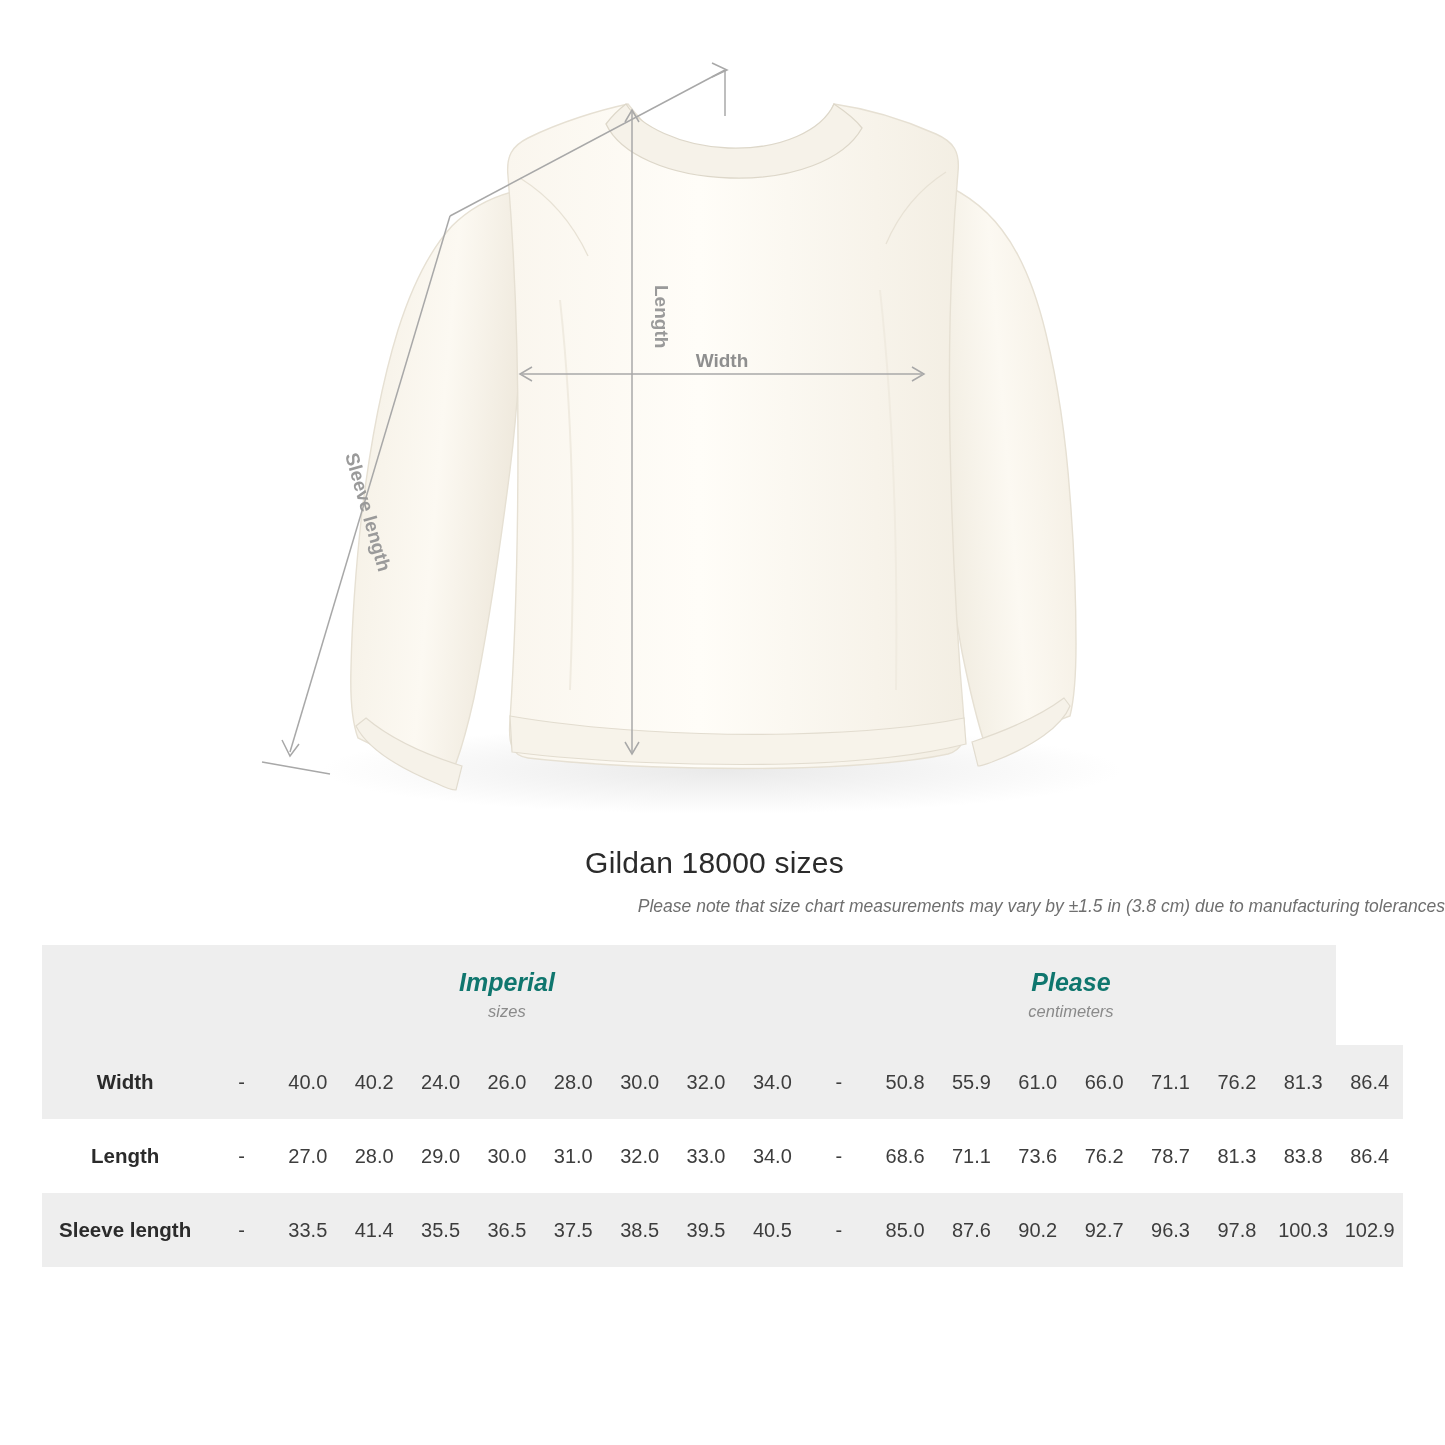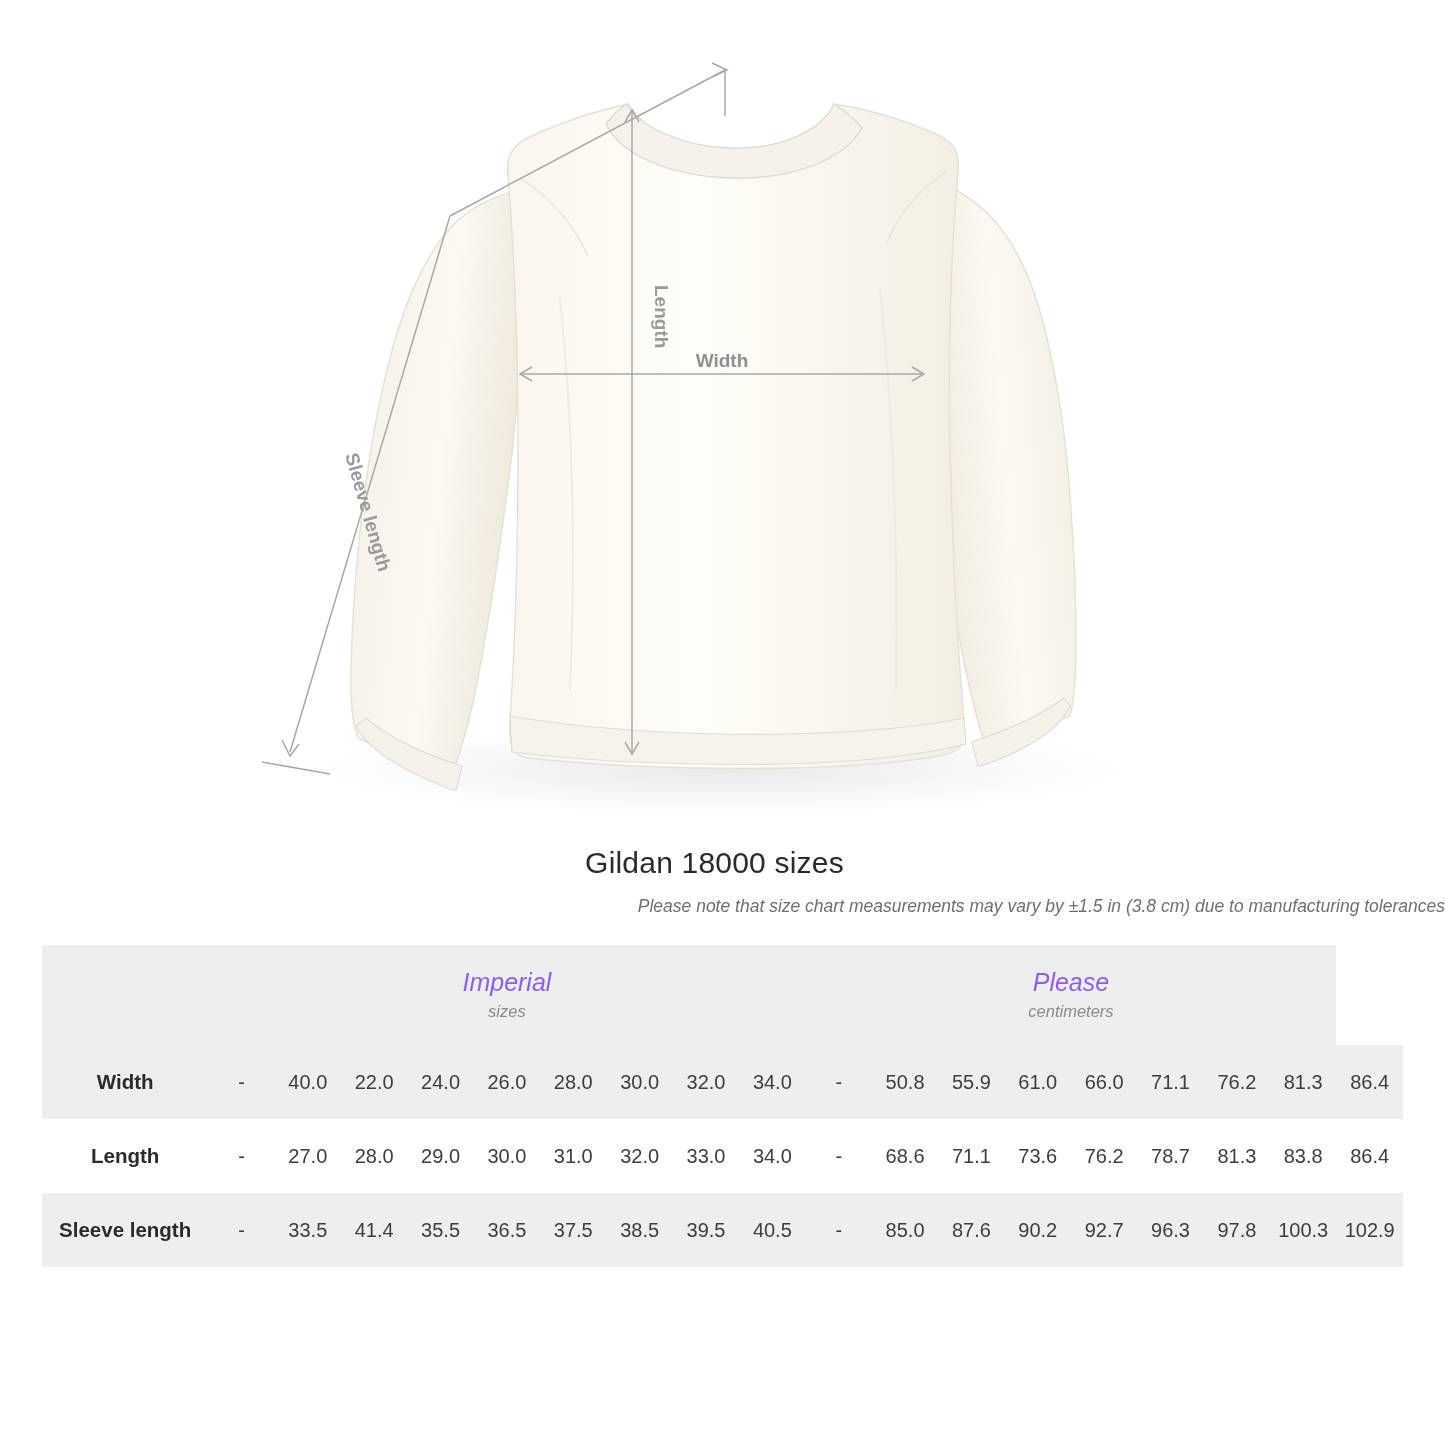--- a/index.html
+++ b/index.html
@@ -63,22 +63,22 @@
   .unit-head td {
     background: #eeeeee;
     padding: 22px 0 24px 0;
     text-align: center;
     vertical-align: middle;
     border: none;
   }
   .unit-title {
     font-size: 25px;
     font-style: italic;
-    font-weight: normal;
-    color: #8b5cf6;
+    font-weight: bold;
+    color: #0f766e;
     line-height: 1.25;
   }
   .unit-sub {
     font-size: 16.5px;
     font-style: italic;
     color: #8a8a8a;
     margin-top: 4px;
   }
 
   tbody td {
@@ -265,21 +265,21 @@
           </td>
         </tr>
       </thead>
       <tbody>
 
 
         <tr class="row-even">
           <td class="rowlabel">Width</td>
           <td>-</td>
           <td>40.0</td>
-          <td>22.0</td>
+          <td>40.2</td>
           <td>24.0</td>
           <td>26.0</td>
           <td>28.0</td>
           <td>30.0</td>
           <td>32.0</td>
           <td>34.0</td>
           <td>-</td>
           <td>50.8</td>
           <td>55.9</td>
           <td>61.0</td>

